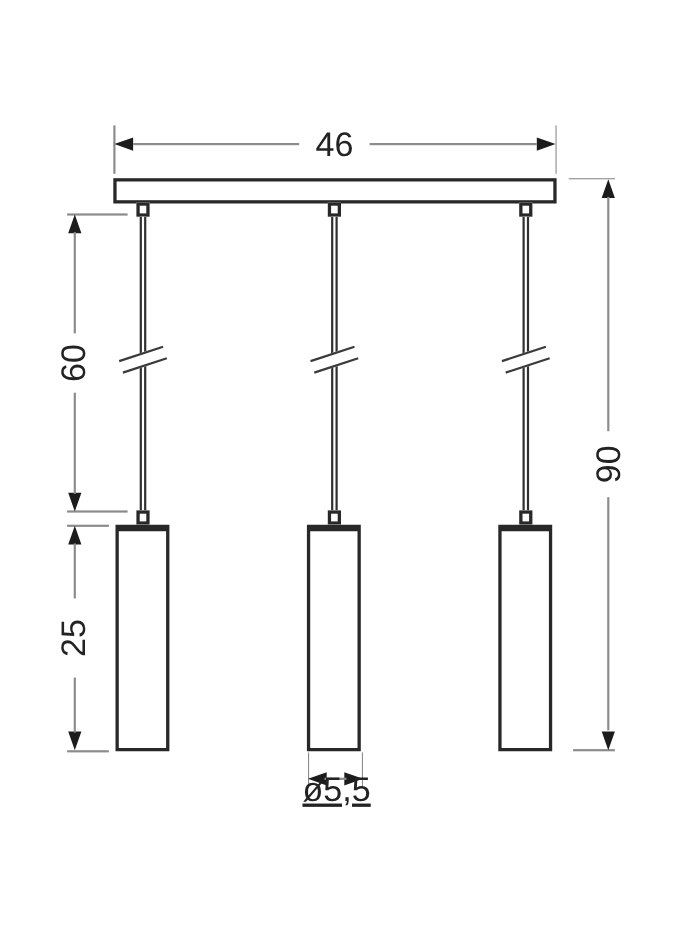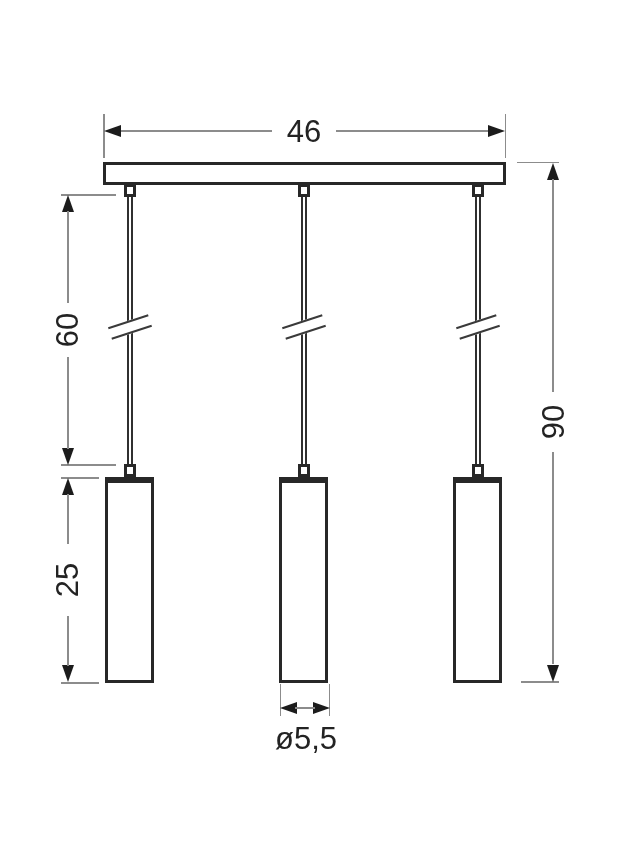--- a/index.html
+++ b/index.html
@@ -123,16 +123,16 @@
     <div class="dline" style="left:552.25px; top:452px; width:1.5px; height:212px;"></div>
     <div class="dim-label vertical" style="left:552.5px; top:422px;">90</div>
   </div>
 
   <div>
     <div class="dline" style="left:279.5px; top:684px; width:1.5px; height:32px;"></div>
     <div class="dline" style="left:328.5px; top:684px; width:1.5px; height:32px;"></div>
     <div class="arrow left" style="left:280px; top:701.5px;"></div>
     <div class="arrow right" style="left:313px; top:701.5px;"></div>
     <div class="dline" style="left:295px; top:707.25px; width:20px; height:1.5px;"></div>
-    <div class="dim-label" style="left:306px; top:738px;">ø5,5</div>
+    <div class="dim-label" style="left:306px; top:718px;text-decoration:underline;">ø5,5</div>
   </div>
 
 </div>
 
 </body></html>

